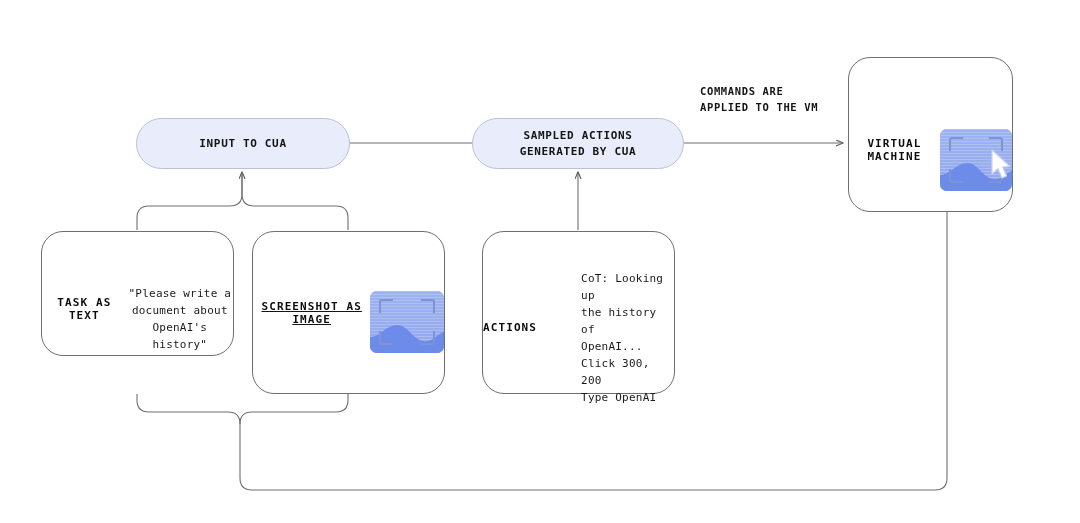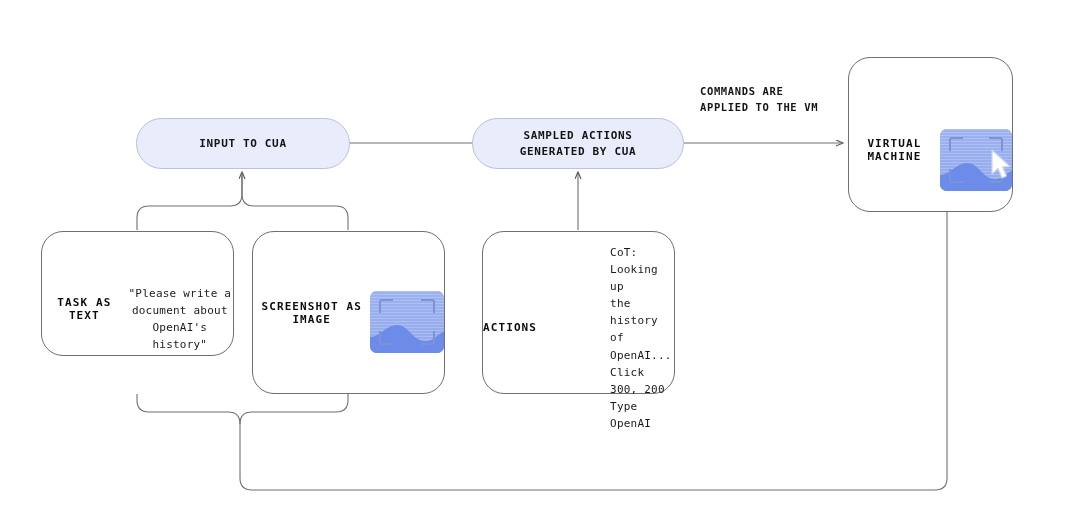--- a/index.html
+++ b/index.html
@@ -63,21 +63,21 @@
     color: #0d0d0d;
   }
   .card-body {
     font-size: 11px;
     line-height: 1.55;
     letter-spacing: 0.02em;
     white-space: pre-line;
     color: #1a1a1a;
   }
   .body-center { text-align: center; }
-  .body-left { text-align: left; align-self: center; margin-left: 29px; }
+  .body-left { text-align: left; align-self: center; }
 
   
   .edge-label {
     position: absolute;
     font-size: 10.5px;
     line-height: 1.5;
     letter-spacing: 0.06em;
     text-align: left;
     color: #141414;
     white-space: pre-line;
@@ -174,21 +174,21 @@
     </div>
   </div>
 
   <div class="card" style="left:41px; top:231px; width:193px; height:125px; padding-top:30px;">
     <div class="card-title">TASK AS TEXT</div>
     <div class="card-body body-center" style="margin-top:21px;">"Please write a
 document about
 OpenAI's history"</div>
   </div>
 
-  <div class="card" style="left:252px; top:231px; width:193px; height:163px; ">
+  <div class="card" style="left:252px; top:231px; width:193px; height:163px; text-decoration:underline;">
     <div class="card-title">SCREENSHOT AS IMAGE</div>
     <div class="thumb" style="width:92px; height:62px; margin-top:18px;">
       <div class="sky"></div>
       <svg class="wave" width="92" height="34" viewBox="0 0 92 34">
         <path d="M0,18 C10,18 16,6 27,6 C38,6 42,20 53,22 C64,24 68,12 78,12 C85,12 89,16 92,18 L92,34 L0,34 Z" fill="#6d8be8"></path>
       </svg>
       <span class="bracket tl"></span>
       <span class="bracket tr"></span>
       <span class="bracket bl"></span>
       <span class="bracket br"></span>

